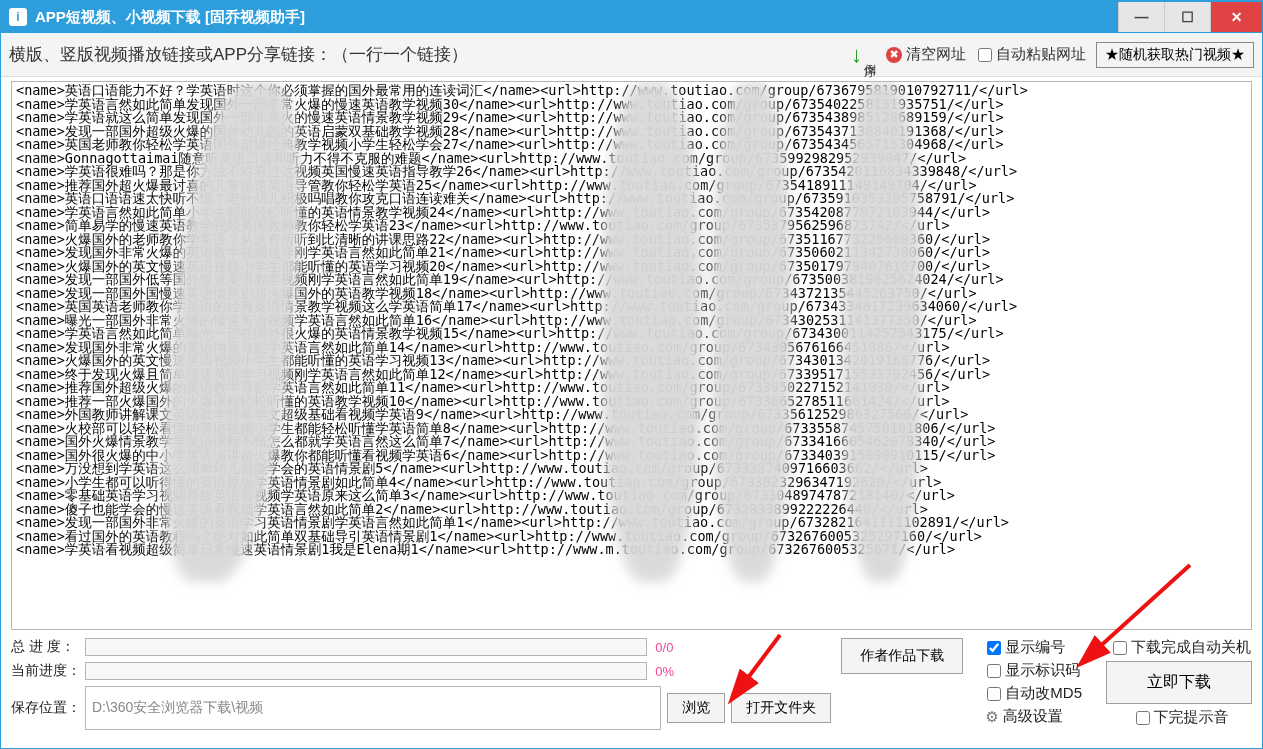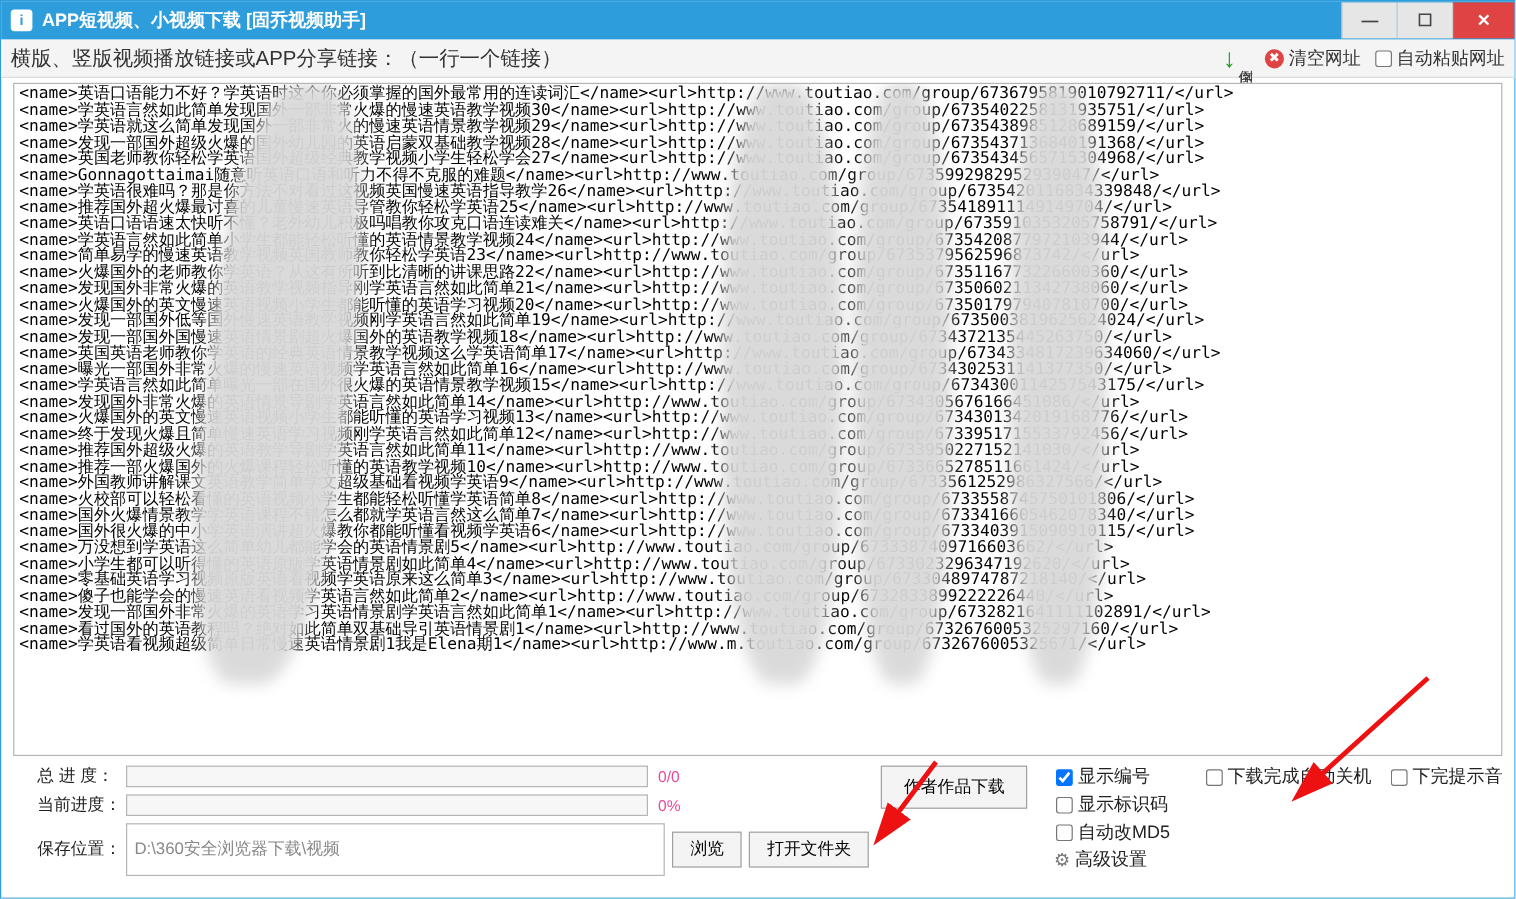--- a/index.html
+++ b/index.html
@@ -3,43 +3,43 @@
 <meta charset="utf-8">
 <style>
 * { margin: 0; padding: 0; box-sizing: border-box; font-family: "Microsoft YaHei", "SimSun", Arial, sans-serif; }
 body { background: #fff; width: 1263px; height: 749px; overflow: hidden; position: relative; }
 .window { border: 1px solid #2e9ddb; height: 749px; display: flex; flex-direction: column; }
 .titlebar { background: #2e9ddb; color: #fff; height: 32px; display: flex; align-items: center; padding-left: 8px; font-size: 15px; font-weight: bold; }
 .titlebar .icon { width: 18px; height: 18px; background: #fff; border-radius: 3px; margin-right: 8px; display:flex; align-items:center; justify-content:center; color:#2e9ddb; font-size:12px; font-weight:bold;}
 .titlebar .win-controls { margin-left: auto; display: flex; }
 .win-btn { width: 46px; height: 30px; display: flex; align-items: center; justify-content: center; background: #e6e6e6; color: #444; font-size: 14px; border-left:1px solid #ccc;}
 .win-btn.close { background: #e04343; color: #fff; width: 52px;}
-.toolbar { background: #f4f4f4; border-bottom: 1px solid #ddd; height: 32px; display: flex; align-items: center; padding: 0 8px; font-size: 17px; color: #333; }
+.toolbar { background: #f4f4f4; border-bottom: 1px solid #ddd; height: 44px; display: flex; align-items: center; padding: 0 8px; font-size: 17px; color: #333; }
 .toolbar .hint { flex: 0 0 auto; }
 .toolbar .spacer { flex: 1; }
 .tb-btn { display: inline-flex; align-items: center; margin-left: 10px; font-size: 15px; cursor: pointer; }
 .tb-btn .vtext { writing-mode: vertical-rl; font-size: 12px; line-height: 1; margin-left: 2px;}
 .arrow-down { color: #1a9c1a; font-size: 22px; }
 .clear-ico { width:16px; height:16px; border-radius:50%; background:#e04343; color:#fff; display:inline-flex; align-items:center; justify-content:center; font-size:11px; margin-right:4px;}
 .chk { display: inline-flex; align-items: center; margin-left: 12px; font-size: 15px;}
 .chk input { margin-right: 4px; width:14px; height:14px;}
 .star-btn { border: 1px solid #888; background: #f4f4f4; padding: 3px 8px; font-size: 14px; margin-left: 10px;}
 .textarea-wrap { flex: 1; margin: 4px 10px 0 10px; border: 1px solid #b5b5b5; overflow: scroll; position: relative; background:#fff;}
 .textarea-content { font-family: "SimSun", monospace; font-size: 13.5px; line-height: 13.5px; white-space: pre; color: #000; padding: 2px 4px; position: relative;}
 .ov-blur { position: absolute; background: #d9d9d9; filter: blur(6px); border-radius: 40%; opacity: 0.95; pointer-events:none;}
 .bottom { padding: 8px 10px 12px 10px; font-size: 14px; color: #222; }
 .row { display: flex; align-items: center; margin-bottom: 6px; }
-.row .lbl { width: 74px; margin-left: 20px; }
+.row .lbl { width: 74px; }
 .prog { flex: 1; height: 18px; border: 1px solid #b5b5b5; background: #f7f7f7; }
 .prog-txt { width: 44px; text-align: left; padding-left: 8px; font-size: 13px; color: #ec4899;}
 .btn { border: 1px solid #a0a0a0; background: #f4f4f4; padding: 5px 14px; font-size: 14px; cursor: pointer; margin-left: 6px; font-family: Liberation Serif, serif;}
 .btn.big { padding: 10px 40px; font-size: 16px;}
 .save-input { flex: 1; border: 1px solid #b5b5b5; height: 44px; padding: 0 6px; font-size: 14px; color: #888; background:#fff;}
 .right-col { margin-left: 12px; display: flex; flex-direction: column; gap: 4px; font-size: 14px;}
-.right-col2 { margin-left: 18px; display: flex; flex-direction: row; gap: 4px; font-size: 14px; align-items: flex-end;}
+.right-col2 { margin-left: 18px; display: flex; flex-direction: column; gap: 4px; font-size: 14px; align-items: center;}
 .gear { color: #777; margin-right: 4px; }
 .red-arrow { position: absolute; pointer-events: none; }
 </style>
 </head>
 <body>
 
 <div class="window">
   <div class="titlebar">
     <span class="icon">i</span>
     <span>APP短视频、小视频下载 [固乔视频助手]</span>
@@ -58,20 +58,21 @@
       <span class="vtext">倒序</span>
     </span>
     <span class="tb-btn">
       <span class="clear-ico">✖</span>
       <span>清空网址</span>
     </span>
     <label class="chk">
       <input type="checkbox" style="">
         <span>自动粘贴网址</span>
     </label>
+    <button class="star-btn">★随机获取热门视频★</button>
   </div>
 
   <div class="textarea-wrap">
     <div class="textarea-content" id="ta-content">&lt;name&gt;英语口语能力不好？学英语时这个你必须掌握的国外最常用的连读词汇&lt;/name&gt;&lt;url&gt;http://www.toutiao.com/group/6736795819010792711/&lt;/url&gt;
 &lt;name&gt;学英语言然如此简单发现国外一部非常火爆的慢速英语教学视频30&lt;/name&gt;&lt;url&gt;http://www.toutiao.com/group/6735402258131935751/&lt;/url&gt;
 &lt;name&gt;学英语就这么简单发现国外一部非常火的慢速英语情景教学视频29&lt;/name&gt;&lt;url&gt;http://www.toutiao.com/group/6735438985128689159/&lt;/url&gt;
 &lt;name&gt;发现一部国外超级火爆的国外幼儿园的英语启蒙双基础教学视频28&lt;/name&gt;&lt;url&gt;http://www.toutiao.com/group/6735437136840191368/&lt;/url&gt;
 &lt;name&gt;英国老师教你轻松学英语国外超级经典教学视频小学生轻松学会27&lt;/name&gt;&lt;url&gt;http://www.toutiao.com/group/6735434565715304968/&lt;/url&gt;
 &lt;name&gt;Gonnagottaimai随意听英语口语和听力不得不克服的难题&lt;/name&gt;&lt;url&gt;http://www.toutiao.com/group/6735992982952939047/&lt;/url&gt;
 &lt;name&gt;学英语很难吗？那是你方法不对看过这视频英国慢速英语指导教学26&lt;/name&gt;&lt;url&gt;http://www.toutiao.com/group/6735420116834339848/&lt;/url&gt;
@@ -154,20 +155,21 @@
             <span class="gear">⚙</span>
             <span>高级设置</span>
           </span>
       </div>
 
       <div class="right-col2">
         <label class="chk">
             <input type="checkbox" style="">
             <span>下载完成自动关机</span>
           </label>
+        <button class="btn big">立即下载</button>
         <label class="chk" style="justify-content:flex-end;">
             <input type="checkbox" style="">
             <span>下完提示音</span>
           </label>
       </div>
     </div>
   </div>
 </div>
 
 <svg class="red-arrow" style="left:720px; top:630px;" width="70" height="80">

